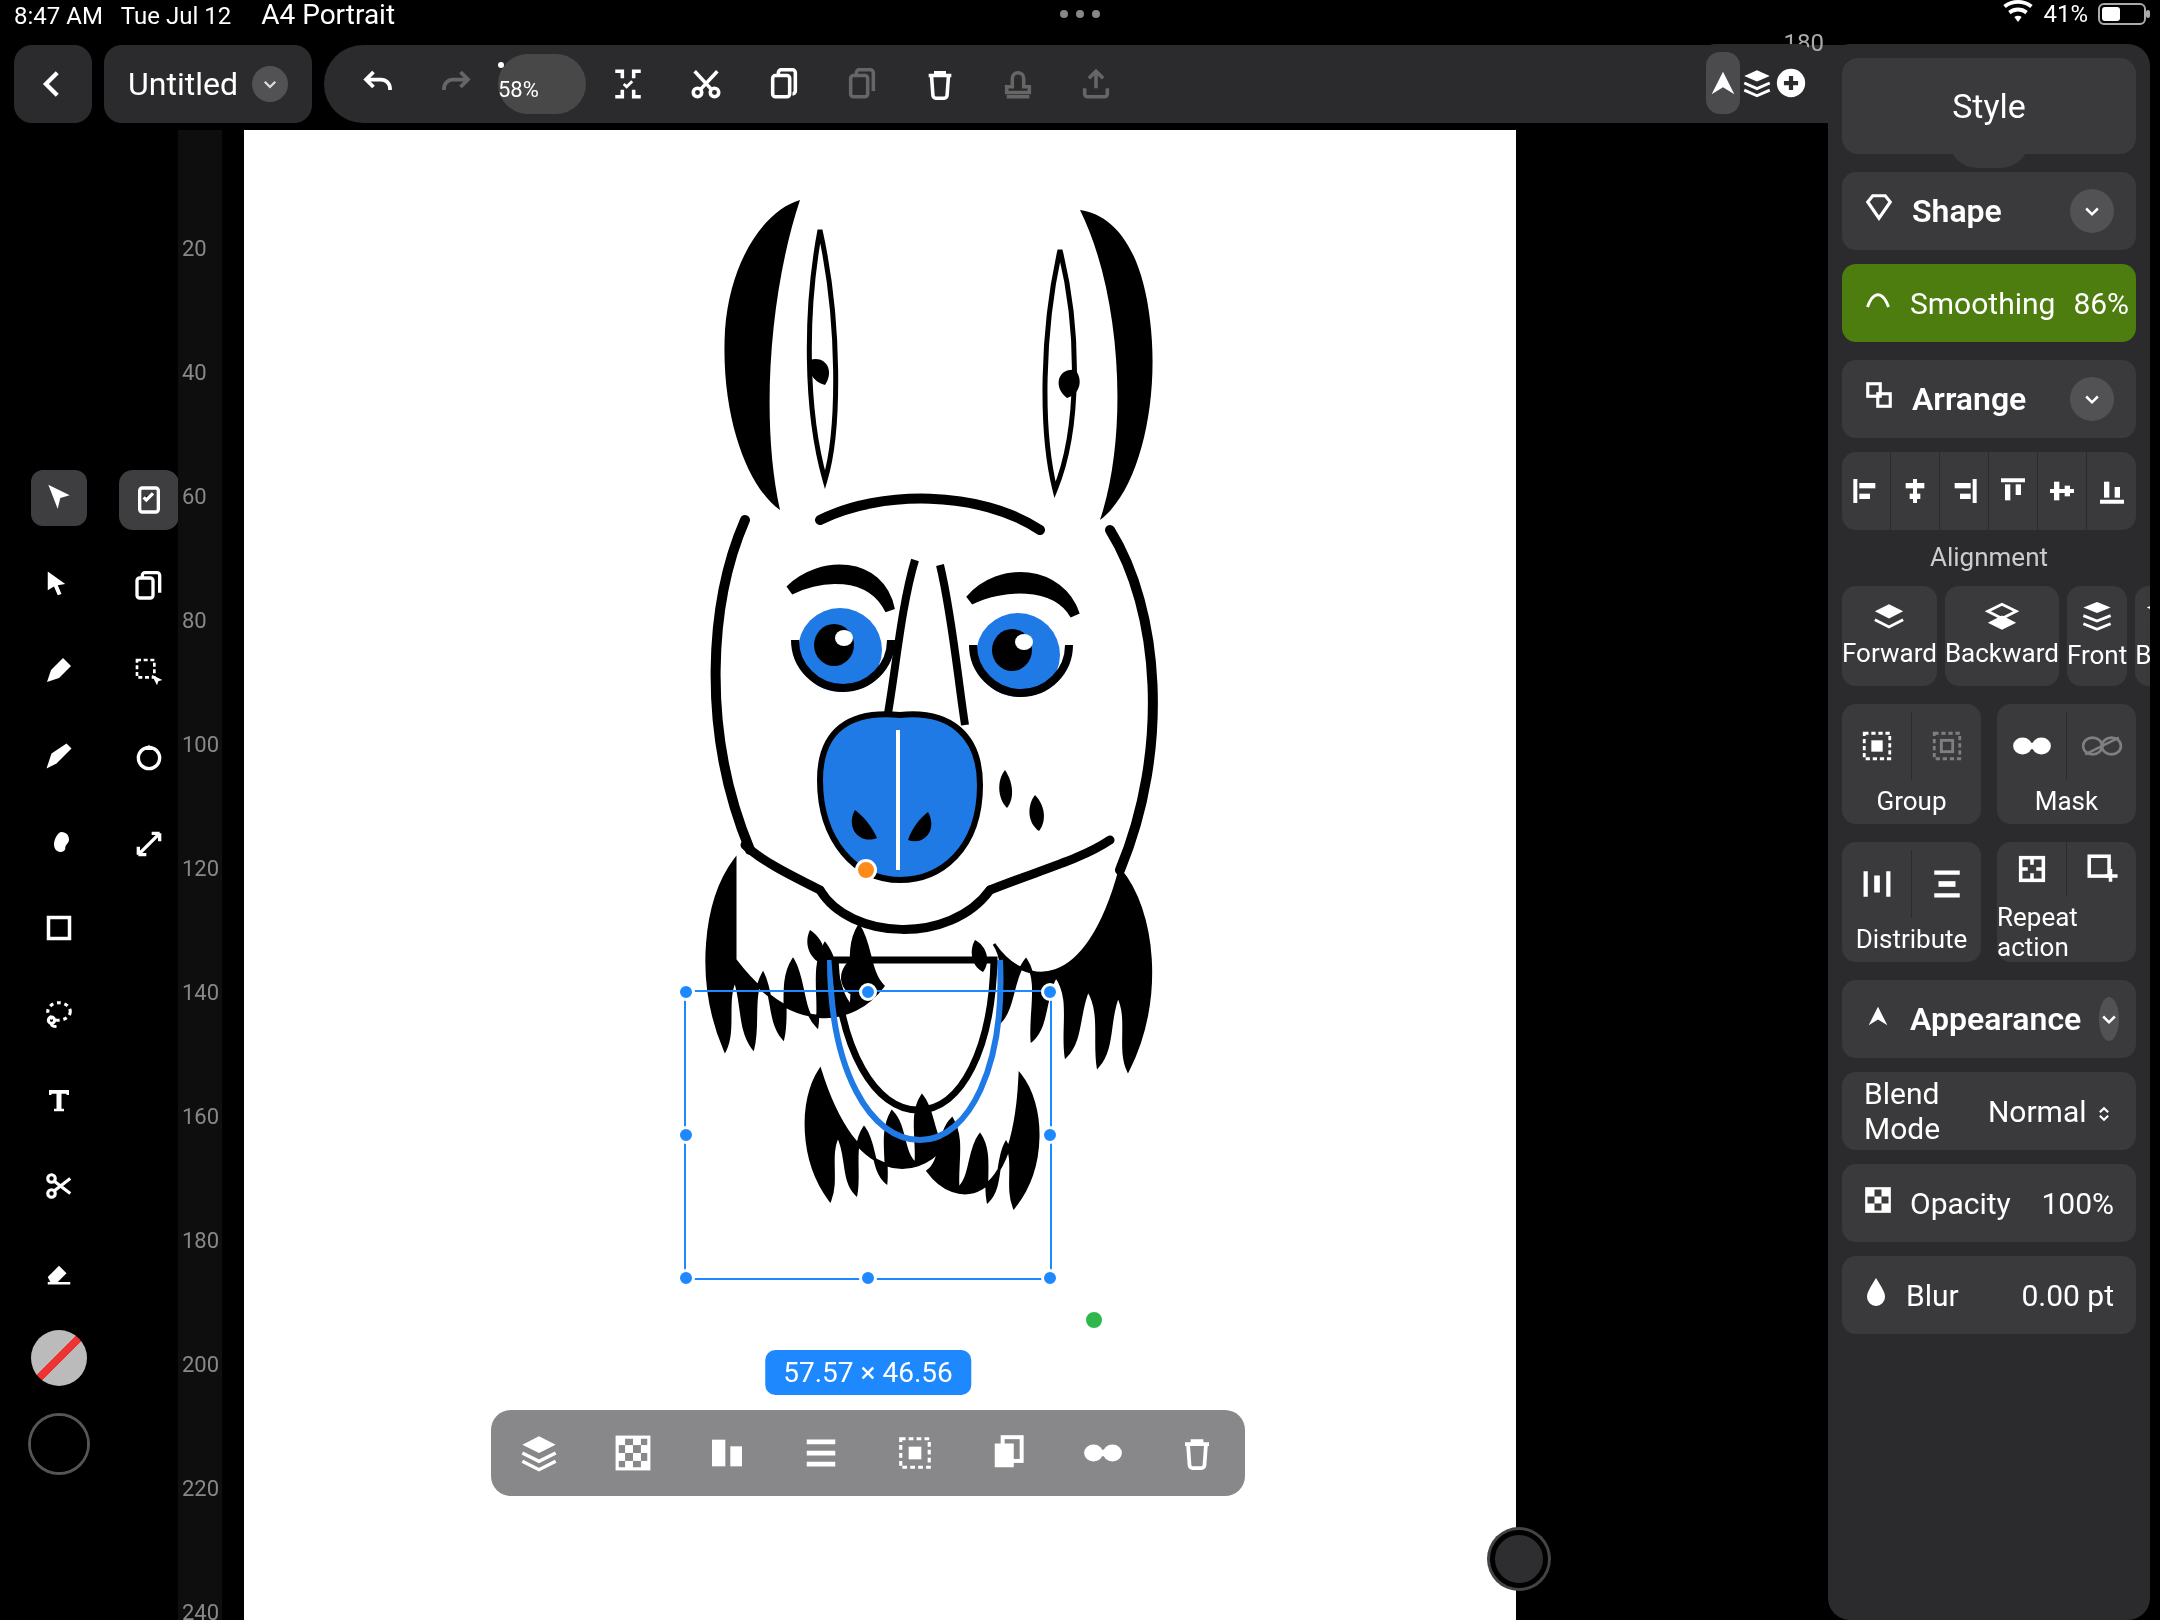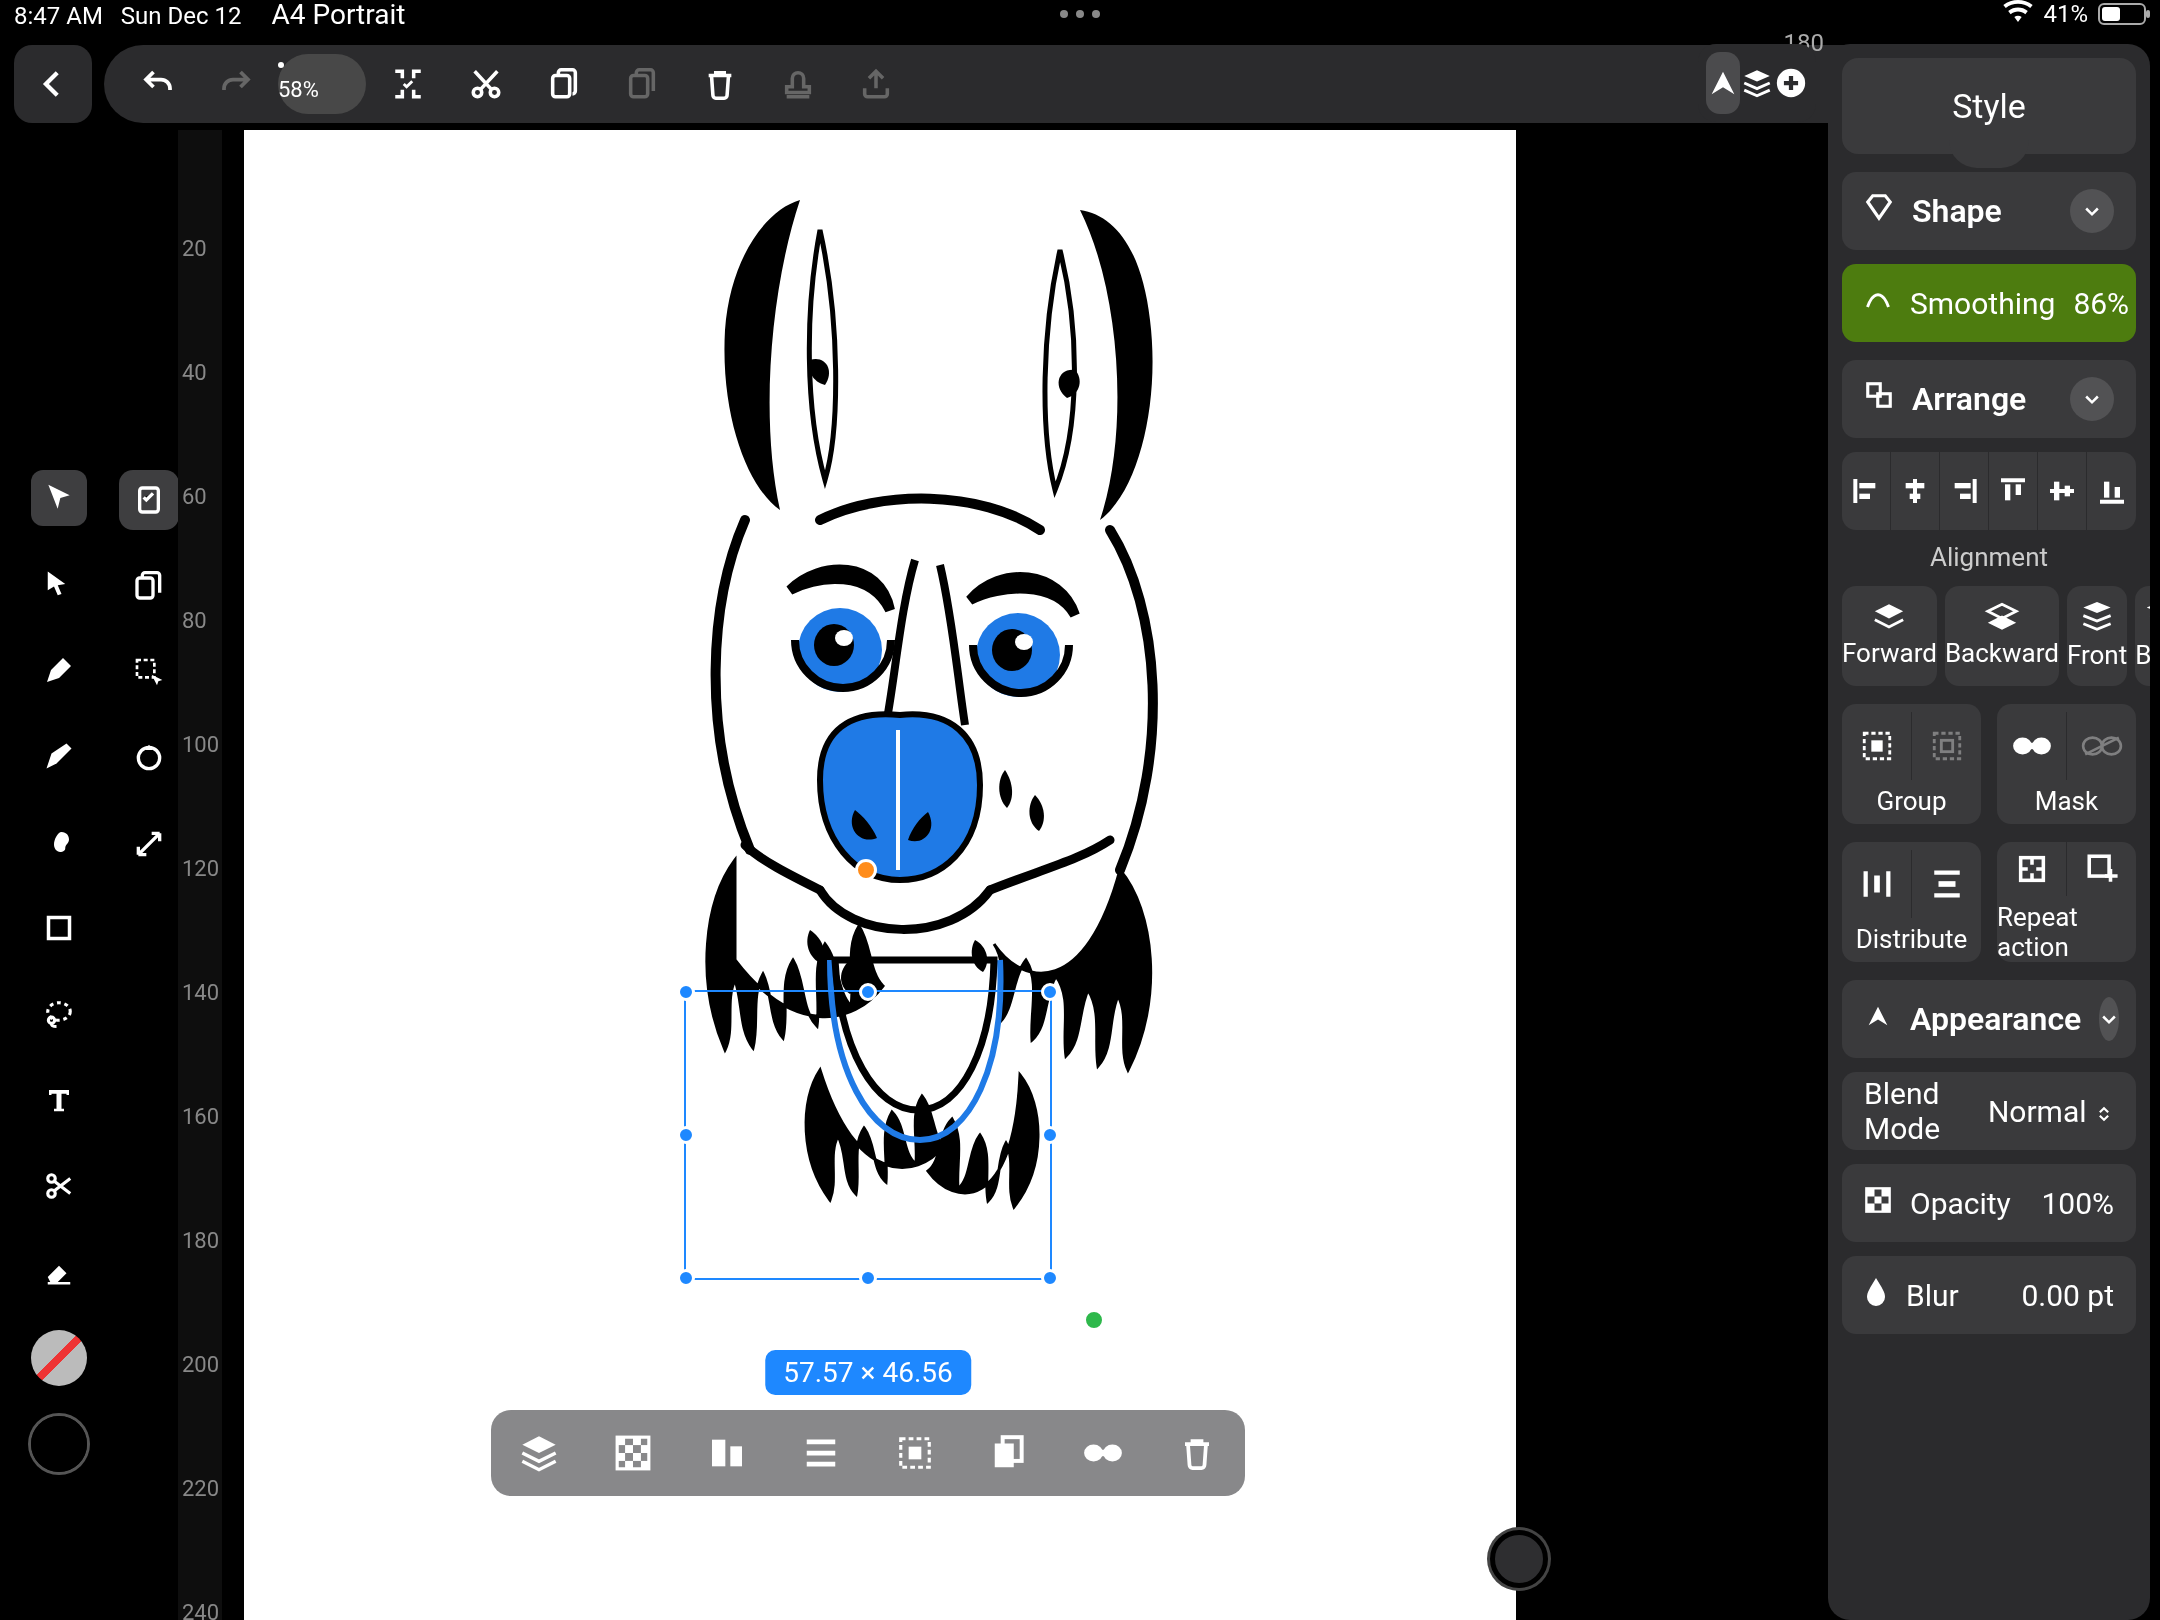--- a/index.html
+++ b/index.html
@@ -91,21 +91,21 @@
   .floating-dot { position:absolute; width:58px; height:58px; border-radius:50%; background:#2e2e30; border:5px solid #000; box-shadow:0 0 0 3px #444;}
 
   svg { overflow:visible; }
 </style>
 </head>
 <body>
 
 <div class="status-bar">
   <div class="status-left">
     <span>8:47 AM</span>
-    <span>Sun Dec 12</span>
+    <span>Tue Jul 12</span>
     <span class="page-fmt">A4 Portrait</span>
   </div>
   <div class="status-center">
     <div class="dot"></div>
       <div class="dot"></div>
       <div class="dot"></div>
   </div>
   <div class="status-right">
     <span>
       <svg class="wifi-icon" viewBox="0 0 24 18">
@@ -117,20 +117,28 @@
         <div class="battery-fill"></div>
       </div>
   </div>
 </div>
 
 <div class="top-bar">
   <div class="back-btn">
     <svg width="34" height="34" viewBox="0 0 24 24">
         <path fill="none" stroke="#fff" stroke-width="3" d="M15 4l-8 8 8 8"></path>
       </svg>
+  </div>
+  <div class="doc-title">
+    <span>Untitled</span>
+    <span class="chev-circle">
+      <svg width="18" height="18" viewBox="0 0 24 24">
+          <path fill="none" stroke="#ddd" stroke-width="3" d="M5 9l7 7 7-7"></path>
+        </svg>
+    </span>
   </div>
   <div class="center-toolbar">
     <div class="tb-btn">
         <svg width="36" height="36" viewBox="0 0 24 24">
           <path fill="none" stroke="#fff" stroke-width="2.5" d="M9 14l-5-5 5-5M4 9h10a6 6 0 016 6v1"></path>
         </svg>
       </div>
     <div class="tb-btn dim">
         <svg width="36" height="36" viewBox="0 0 24 24">
           <path fill="none" stroke="#666" stroke-width="2.5" d="M15 14l5-5-5-5M20 9H10a6 6 0 00-6 6v1"></path>

